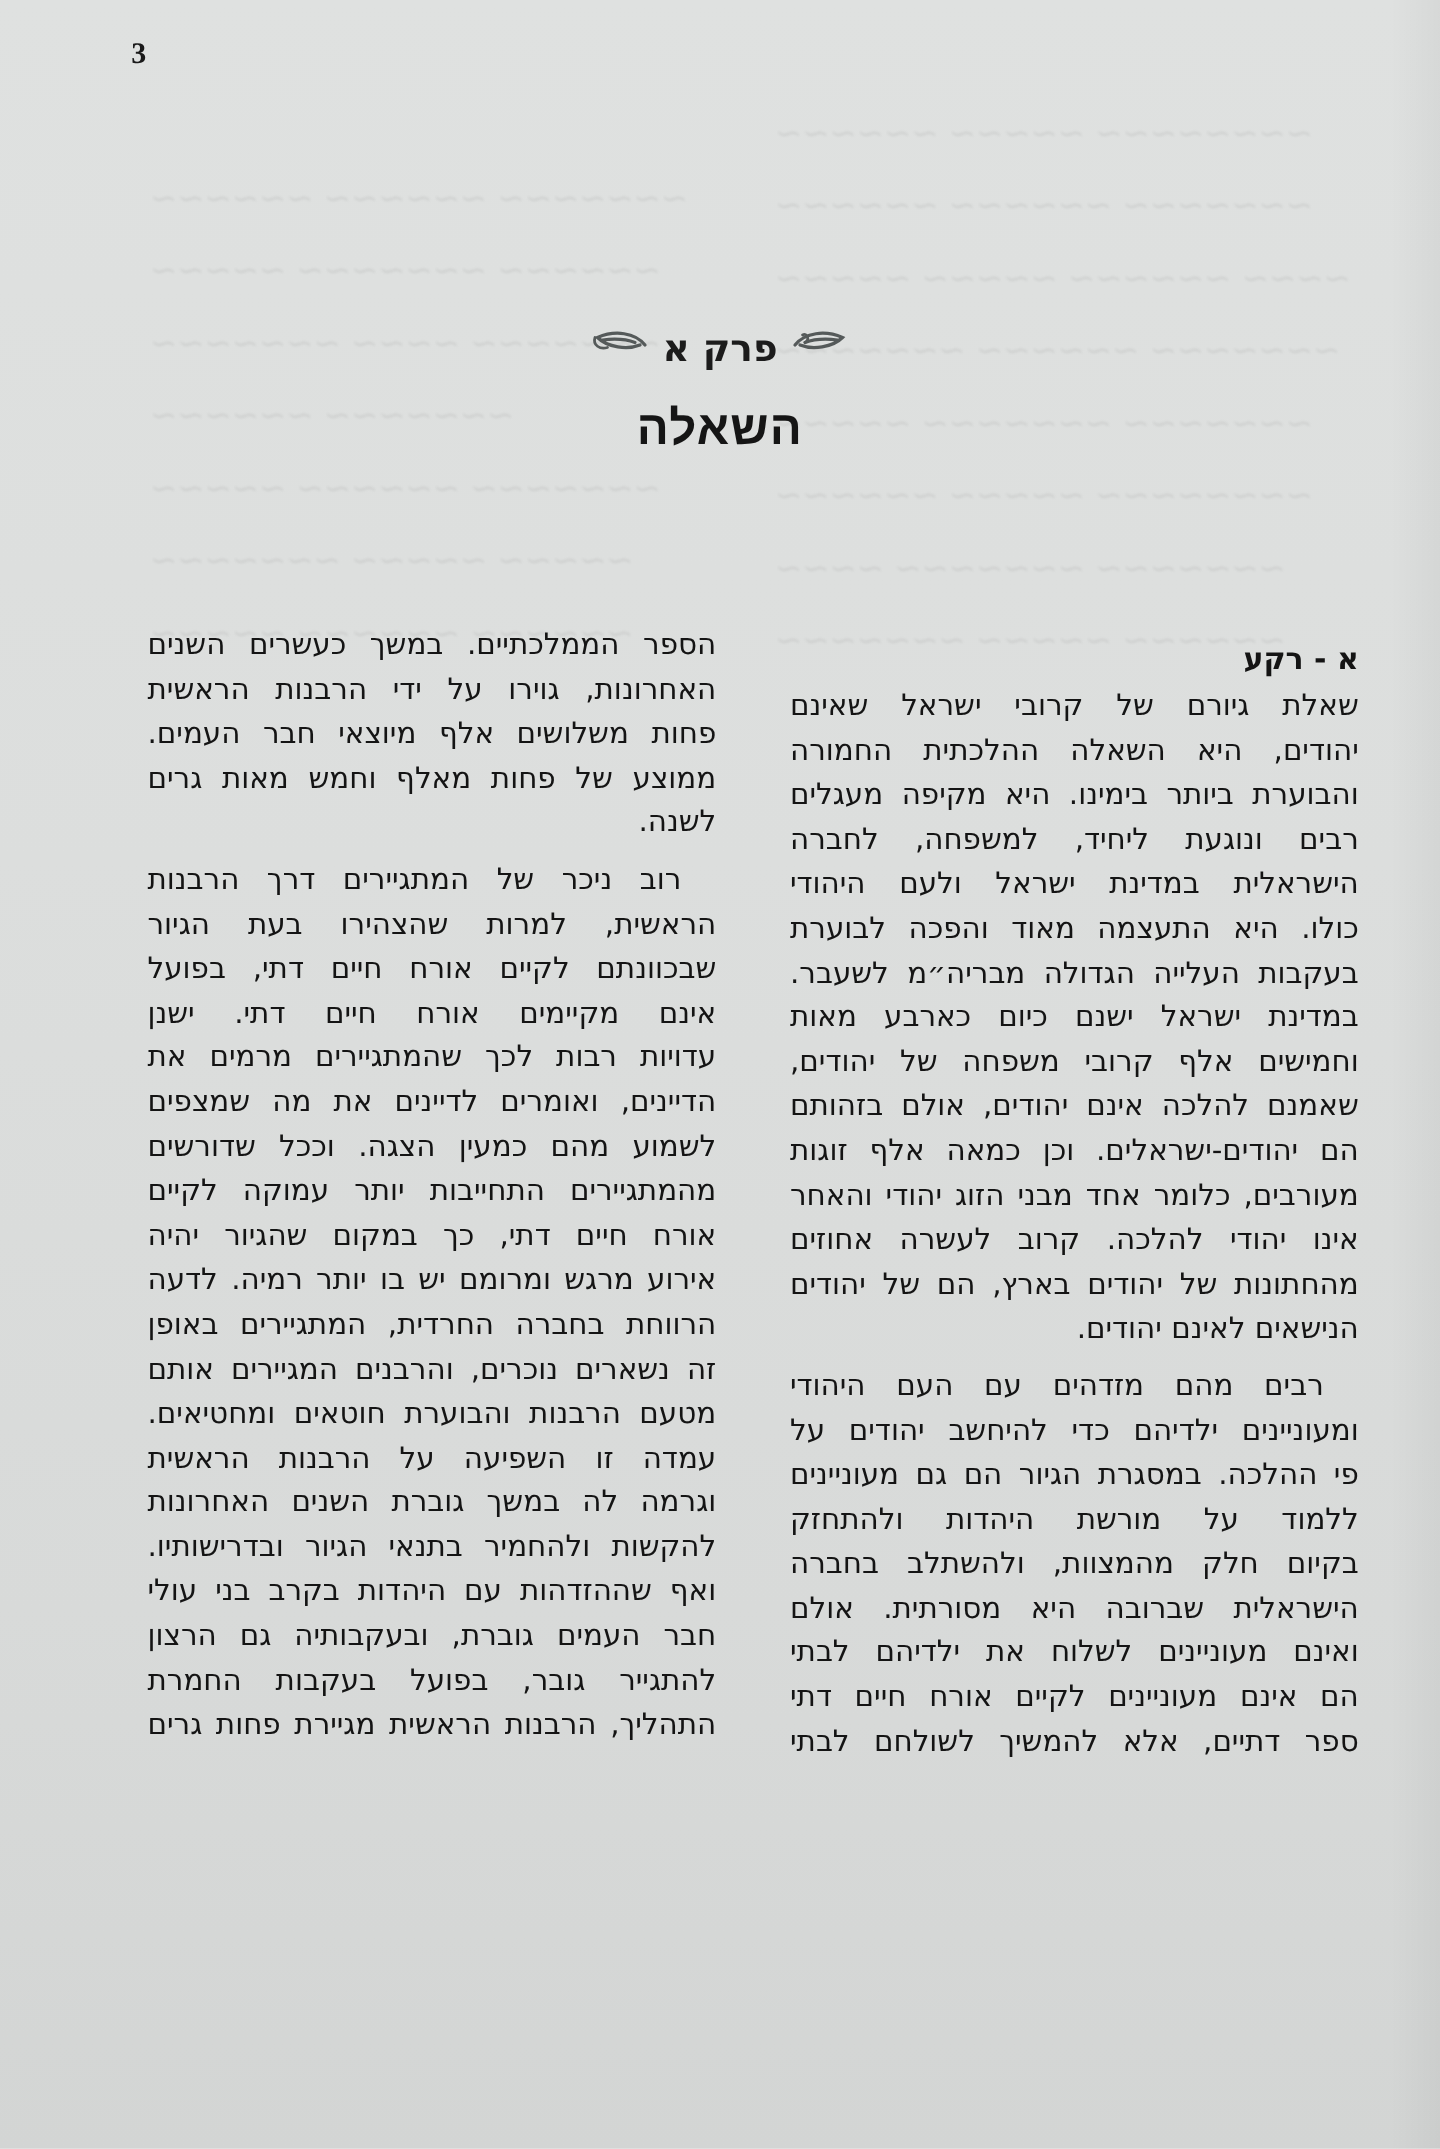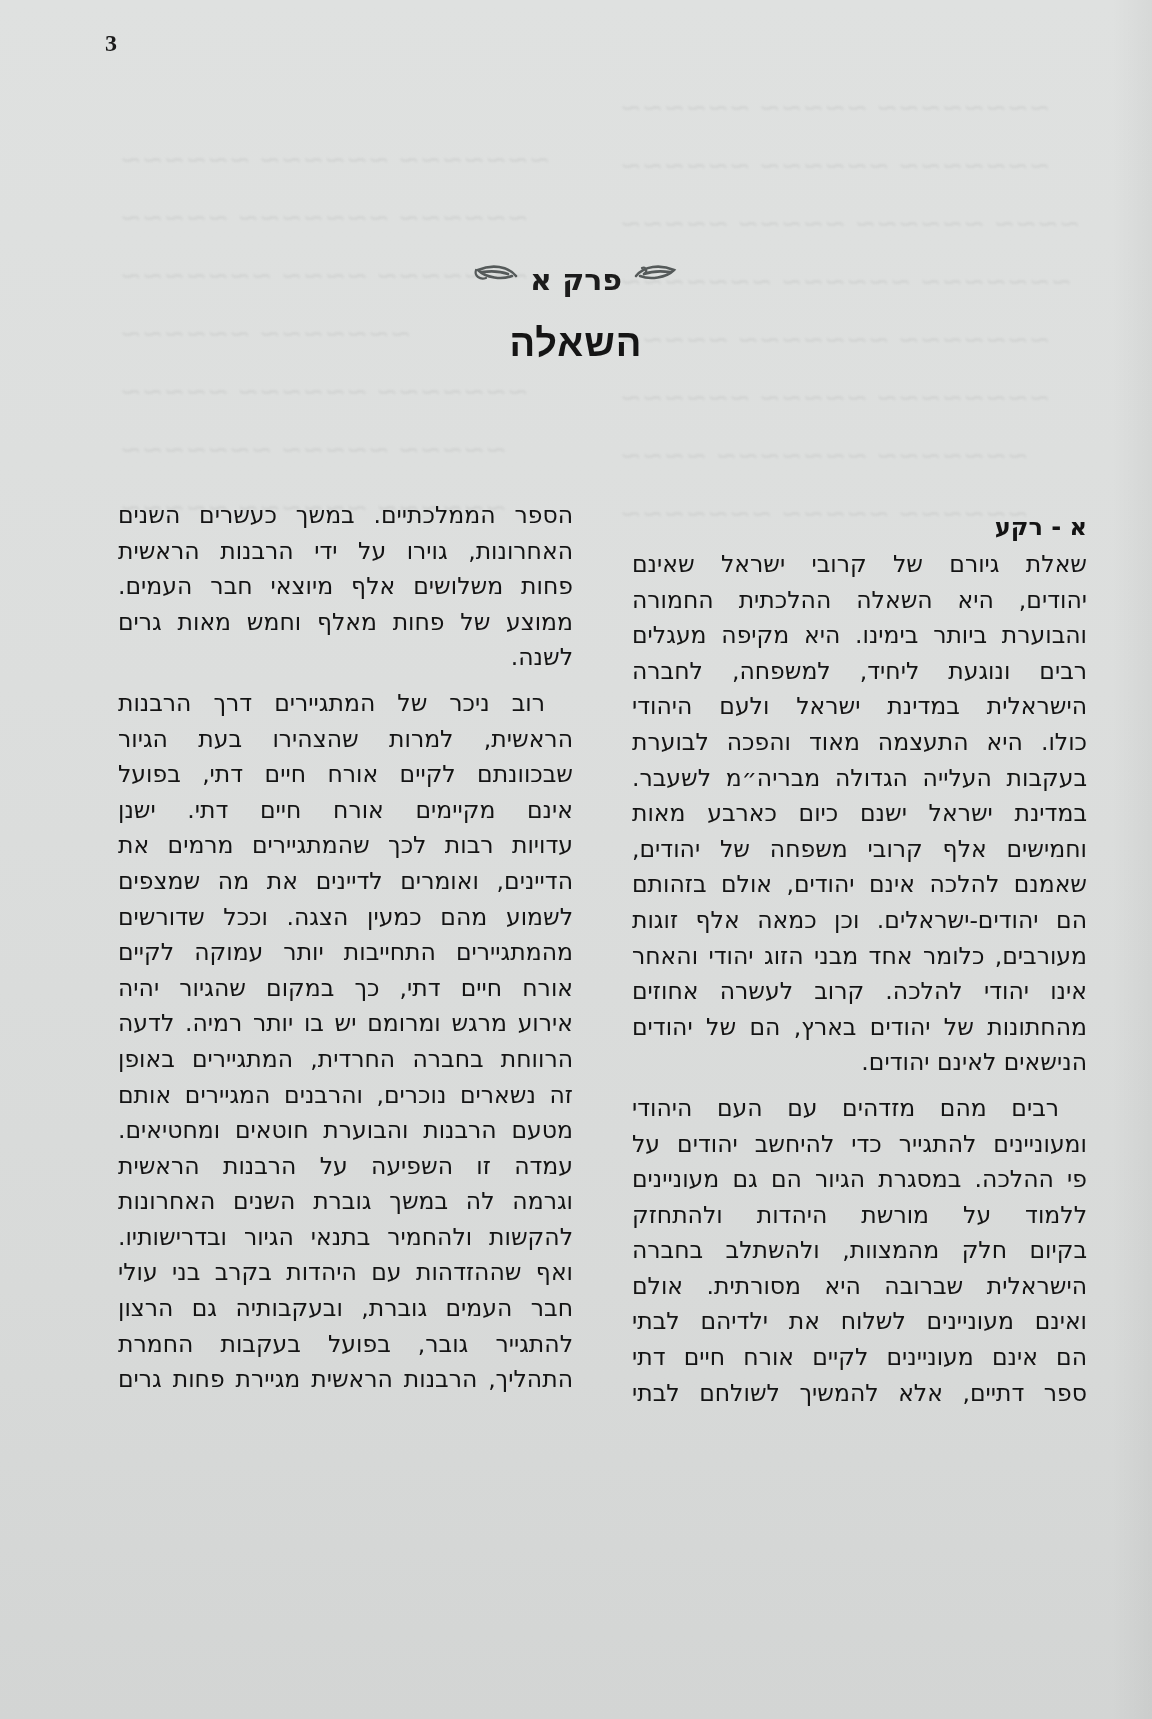--- a/index.html
+++ b/index.html
@@ -160,21 +160,21 @@
       <span class="line">שאמנם להלכה אינם יהודים, אולם בזהותם</span>
       <span class="line">הם יהודים-ישראלים. וכן כמאה אלף זוגות</span>
       <span class="line">מעורבים, כלומר אחד מבני הזוג יהודי והאחר</span>
       <span class="line">אינו יהודי להלכה. קרוב לעשרה אחוזים</span>
       <span class="line">מהחתונות של יהודים בארץ, הם של יהודים</span>
       <span class="line last">הנישאים לאינם יהודים.</span>
     </div>
     <div class="para-gap"></div>
     <div>
       <span class="line indent">רבים מהם מזדהים עם העם היהודי</span>
-      <span class="line">ומעוניינים להתגייר כדי להיחשב יהודים על</span>
+      <span class="line">ומעוניינים ילדיהם כדי להיחשב יהודים על</span>
       <span class="line">פי ההלכה. במסגרת הגיור הם גם מעוניינים</span>
       <span class="line">ללמוד על מורשת היהדות ולהתחזק</span>
       <span class="line">בקיום חלק מהמצוות, ולהשתלב בחברה</span>
       <span class="line">הישראלית שברובה היא מסורתית. אולם</span>
       <span class="line">ואינם מעוניינים לשלוח את ילדיהם לבתי</span>
       <span class="line">הם אינם מעוניינים לקיים אורח חיים דתי</span>
       <span class="line">ספר דתיים, אלא להמשיך לשולחם לבתי</span>
     </div>
   </div>
 

